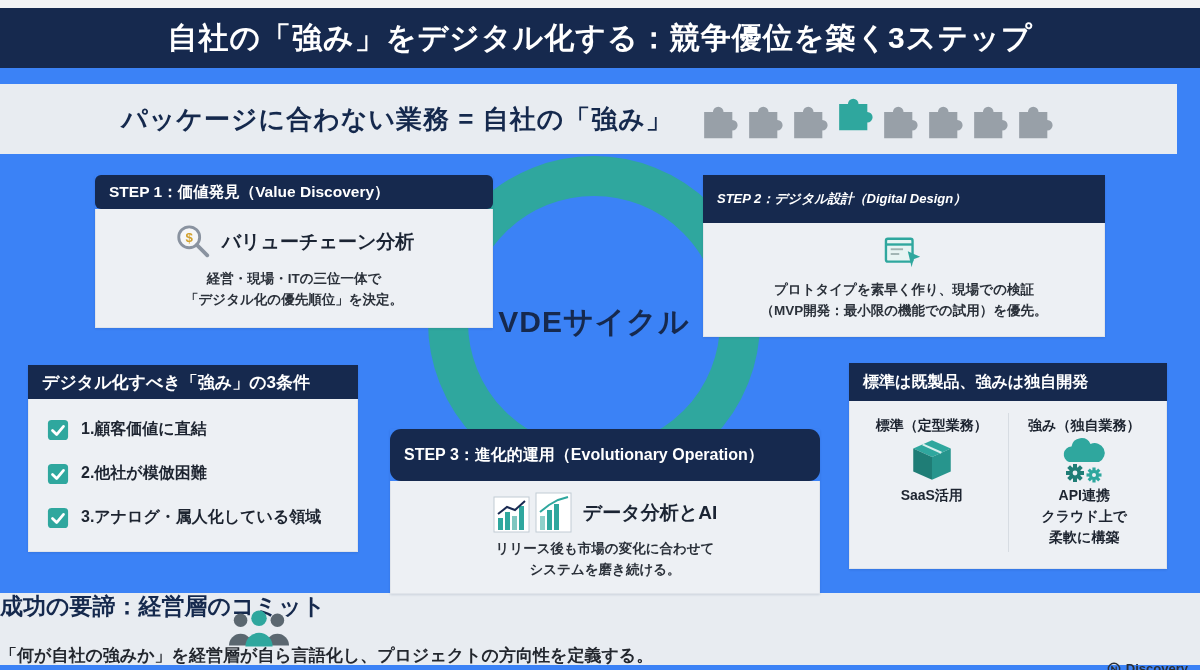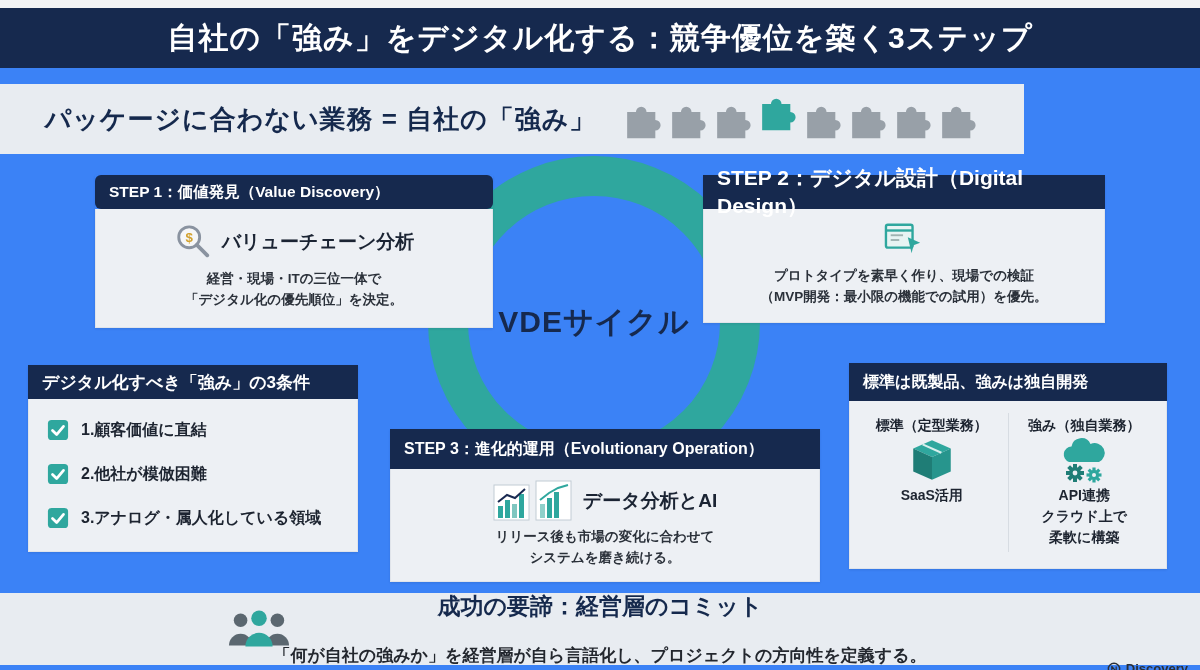--- a/index.html
+++ b/index.html
@@ -5,21 +5,21 @@
   html,body{margin:0;padding:0;}
   body{font-family:"Liberation Sans","DejaVu Sans",sans-serif;background:#f2f3f5;}
   .canvas{position:relative;width:1200px;height:670px;background:#3b82f6;overflow:hidden;margin:8px auto;}
 
   
   .top-header{position:absolute;left:0;top:0;width:1200px;height:60px;background:#16294e;
     display:flex;align-items:center;justify-content:center;}
   .top-header .title{color:#ffffff;font-size:30px;font-weight:bold;letter-spacing:1px;}
 
   
-  .intro-band{position:absolute;left:0;top:76px;width:1024px;height:70px;background:#e8ecf1;
+  .intro-band{position:absolute;left:0;top:76px;width:1177px;height:70px;background:#e8ecf1;
     display:flex;align-items:center;justify-content:center;gap:26px;}
   .intro-text{color:#15294d;font-size:26px;font-weight:bold;letter-spacing:1px;}
   .puzzle-row{display:flex;align-items:flex-end;gap:3px;}
   .puzzle{width:42px;height:44px;}
   .puzzle.raised{transform:translateY(-8px);}
 
   
   .panel{position:absolute;box-shadow:0 1px 2px rgba(20,40,80,.12);}
   .panel-header{background:#16294e;color:#ffffff;font-weight:bold;display:flex;align-items:center;
     padding:0 14px;}
@@ -28,51 +28,51 @@
   .keyword{font-size:19px;font-weight:bold;color:#1b2433;}
   .body-text{font-size:13.5px;font-weight:600;color:#2b313a;text-align:center;line-height:1.55;
     white-space:pre-line;}
 
   
   .step1{left:95px;top:167px;width:398px;z-index:3;}
   .step1 .panel-header{height:34px;font-size:15.5px;border-radius:6px;}
   .step1 .panel-body{padding:14px 12px 16px;}
   
   .step2{left:703px;top:167px;width:402px;z-index:3;}
-  .step2 .panel-header{height:34px;font-size:21px;}
+  .step2 .panel-header{height:48px;font-size:13px;font-style:italic;}
   .step2 .panel-body{padding:12px 10px 14px;}
   
   .step3{left:390px;top:421px;width:430px;z-index:4;}
-  .step3 .panel-header{height:40px;font-size:16px;}
+  .step3 .panel-header{height:52px;font-size:16px;border-radius:11px;}
   .step3 .panel-body{padding:10px 12px 12px;}
 
   
   .vde-circle{position:absolute;left:428px;top:148px;width:332px;height:332px;box-sizing:border-box;
     border:40px solid #2fa79e;border-radius:50%;z-index:1;display:flex;align-items:center;justify-content:center;}
   .vde-label{font-size:30px;font-weight:bold;color:#16294e;letter-spacing:1px;}
 
   
   .conditions{left:28px;top:357px;width:330px;z-index:3;}
   .conditions .panel-header{height:34px;font-size:17px;}
   .conditions .panel-body{padding:20px 18px 22px;display:flex;flex-direction:column;gap:22px;}
-  .check-item{display:flex;align-items:center;gap:12px;}
+  .check-item{display:flex;align-items:flex-start;gap:12px;}
   .check-item .label{font-size:16px;font-weight:bold;color:#1d2430;}
 
   
   .buildbuy{left:849px;top:355px;width:318px;z-index:3;}
   .buildbuy .panel-header{height:38px;font-size:16px;}
   .buildbuy .panel-body{display:flex;padding:12px 6px 16px;}
   .bb-col{flex:1;display:flex;flex-direction:column;align-items:center;padding:4px 6px;}
   .bb-col + .bb-col{border-left:1px solid #d7dce2;}
   .bb-label{font-size:14px;font-weight:bold;color:#1d2430;}
   .bb-value{font-size:14px;font-weight:bold;color:#1d2430;text-align:center;white-space:pre-line;line-height:1.5;}
 
   
   .footer-band{position:absolute;left:0;top:585px;width:1200px;height:72px;background:#e8ecf1;
-    display:flex;flex-direction:column;align-items:center;justify-content:center;gap:22px;z-index:2;}
+    display:flex;flex-direction:column;justify-content:center;gap:22px;z-index:2;}
   .footer-title{font-size:23px;font-weight:bold;color:#15294d;}
   .footer-body{font-size:17px;font-weight:bold;color:#23272e;}
   .people-icon-wrap{position:absolute;left:228px;top:600px;z-index:3;}
 
   
   .watermark{position:absolute;right:12px;bottom:2px;display:flex;align-items:center;gap:5px;z-index:5;}
   .watermark .wm-text{font-size:13px;color:#2b2f36;font-weight:600;}
 </style>
 </head>
 <body>

